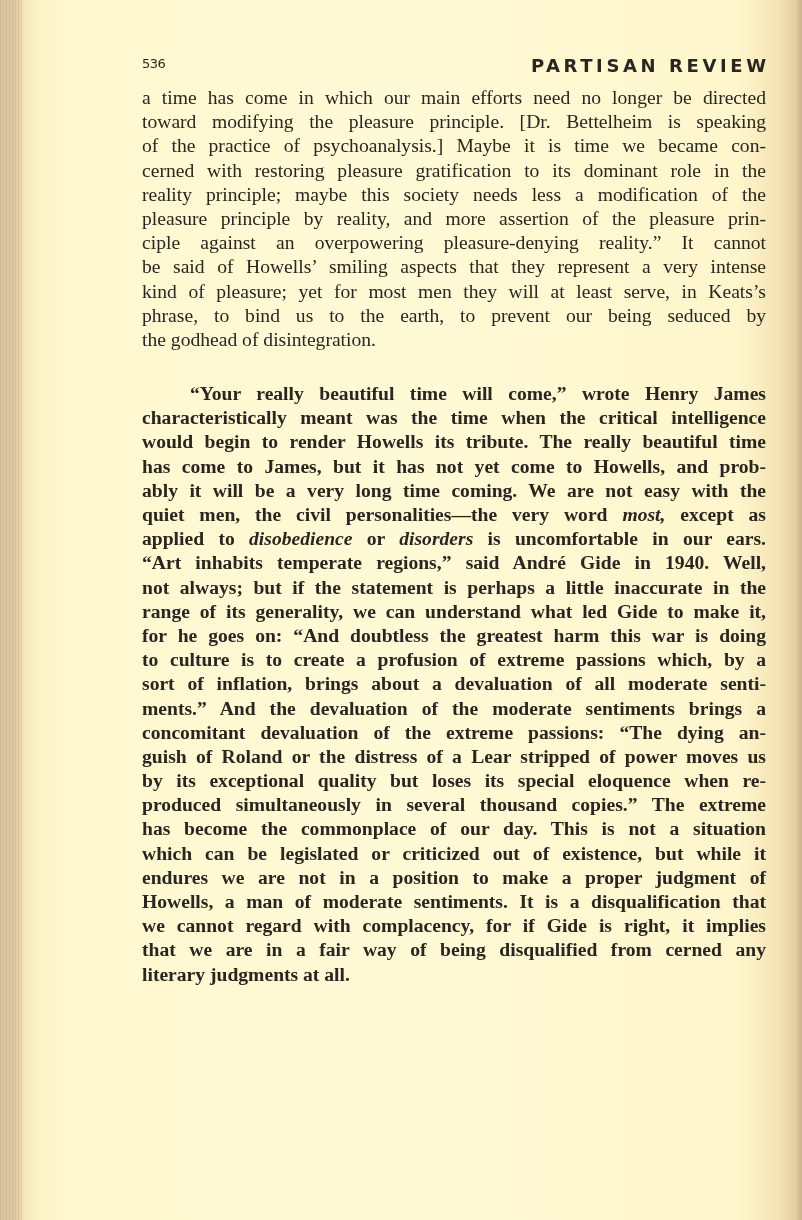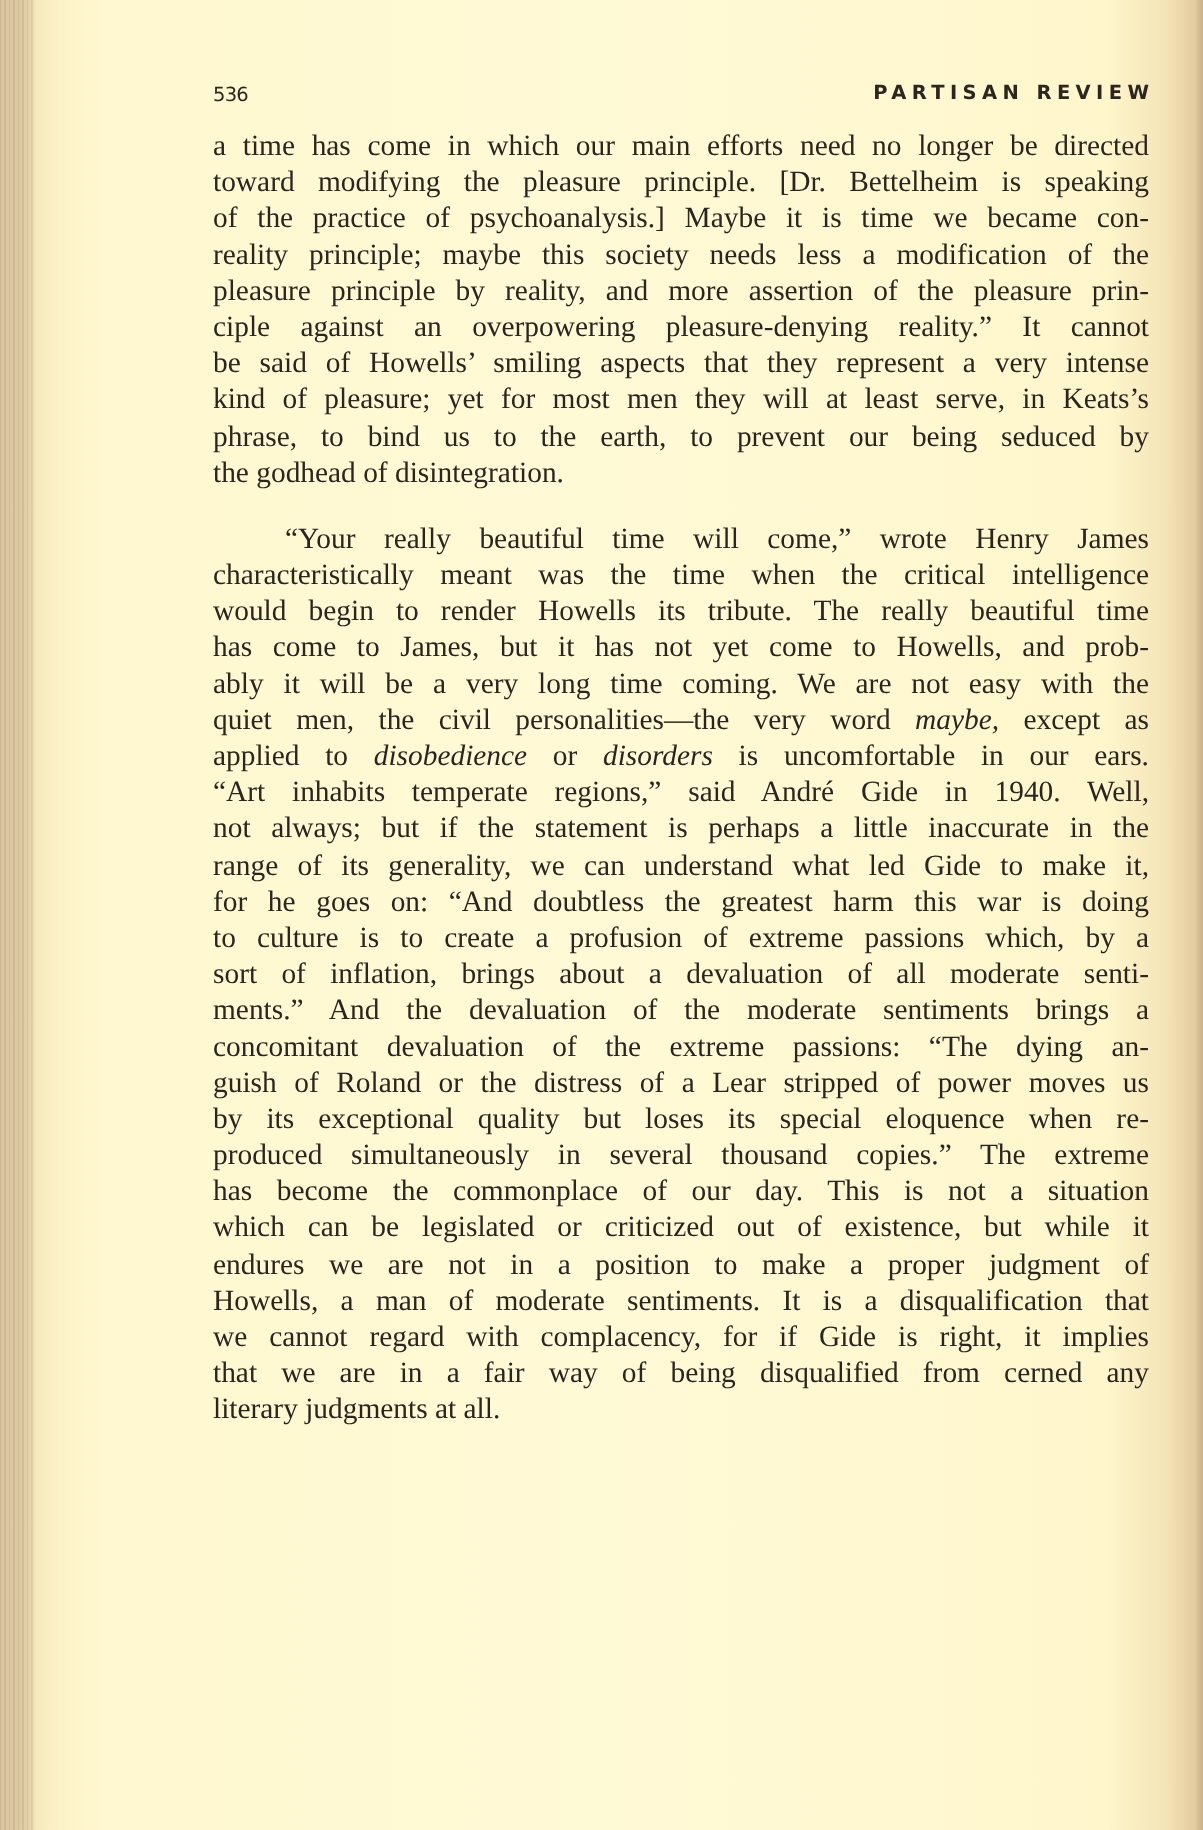--- a/index.html
+++ b/index.html
@@ -25,29 +25,29 @@
     position: absolute; top: 56px; left: 142px; width: 624px; height: 22px;
   }
   .page-number {
     position: absolute; left: 0; top: 0;
     font-family: "DejaVu Sans", "Liberation Sans", sans-serif;
     font-weight: normal; font-size: 13px; color: #2c2620; letter-spacing: -0.5px;
   }
   .running-head {
     position: absolute; right: 0; top: -1px;
     font-family: "DejaVu Sans", "Liberation Sans", sans-serif;
-    font-weight: bold; font-size: 13px; letter-spacing: 3.6px; color: #2c2620;
+    font-weight: bold; font-size: 18px; letter-spacing: 3.6px; color: #2c2620;
     margin-right: -3.6px;
   }
   .body-text {
     position: absolute; left: 142px; top: 86px; width: 624px;
     font-size: 19.6px; line-height: 24.2px; color: #2a2520;
   }
   .para { margin: 0; }
-  .para + .para { margin-top: 20px; }
+  .para + .para { margin-top: 30px; font-weight: bold; }
   .line {
     display: block; text-align: justify; text-align-last: justify;
     white-space: nowrap; height: 24.2px;
   }
   .line.last { text-align-last: left; }
   .line.indent { padding-left: 48px; }
   .line i { font-style: italic; }
 </style>
 </head>
 <body>
@@ -56,36 +56,37 @@
   <div class="header">
     <span class="page-number">536</span>
     <span class="running-head">PARTISAN REVIEW</span>
   </div>
 
   <div class="body-text">
     <div class="para">
       <span class="line">a time has come in which our main efforts need no longer be directed</span>
       <span class="line">toward modifying the pleasure principle. [Dr. Bettelheim is speaking</span>
       <span class="line">of the practice of psychoanalysis.] Maybe it is time we became con-</span>
+      <span class="line">cerned with restoring pleasure gratification to its dominant role in the</span>
       <span class="line">reality principle; maybe this society needs less a modification of the</span>
       <span class="line">pleasure principle by reality, and more assertion of the pleasure prin-</span>
       <span class="line">ciple against an overpowering pleasure-denying reality.” It cannot</span>
       <span class="line">be said of Howells’ smiling aspects that they represent a very intense</span>
       <span class="line">kind of pleasure; yet for most men they will at least serve, in Keats’s</span>
       <span class="line">phrase, to bind us to the earth, to prevent our being seduced by</span>
       <span class="line last">the godhead of disintegration.</span>
     </div>
 
     <div class="para">
       <span class="line indent">“Your really beautiful time will come,” wrote Henry James</span>
       <span class="line">characteristically meant was the time when the critical intelligence</span>
       <span class="line">would begin to render Howells its tribute. The really beautiful time</span>
       <span class="line">has come to James, but it has not yet come to Howells, and prob-</span>
       <span class="line">ably it will be a very long time coming. We are not easy with the</span>
-      <span class="line"><span>quiet men, the civil personalities—the very word </span><i>maybe,</i><span> except as</span></span>
+      <span class="line"><span>quiet men, the civil personalities—the very word </span><i>most,</i><span> except as</span></span>
       <span class="line"><span>applied to </span><i>disobedience</i><span> or </span><i>disorders</i><span> is uncomfortable in our ears.</span></span>
       <span class="line">“Art inhabits temperate regions,” said André Gide in 1940. Well,</span>
       <span class="line">not always; but if the statement is perhaps a little inaccurate in the</span>
       <span class="line">range of its generality, we can understand what led Gide to make it,</span>
       <span class="line">for he goes on: “And doubtless the greatest harm this war is doing</span>
       <span class="line">to culture is to create a profusion of extreme passions which, by a</span>
       <span class="line">sort of inflation, brings about a devaluation of all moderate senti-</span>
       <span class="line">ments.” And the devaluation of the moderate sentiments brings a</span>
       <span class="line">concomitant devaluation of the extreme passions: “The dying an-</span>
       <span class="line">guish of Roland or the distress of a Lear stripped of power moves us</span>

